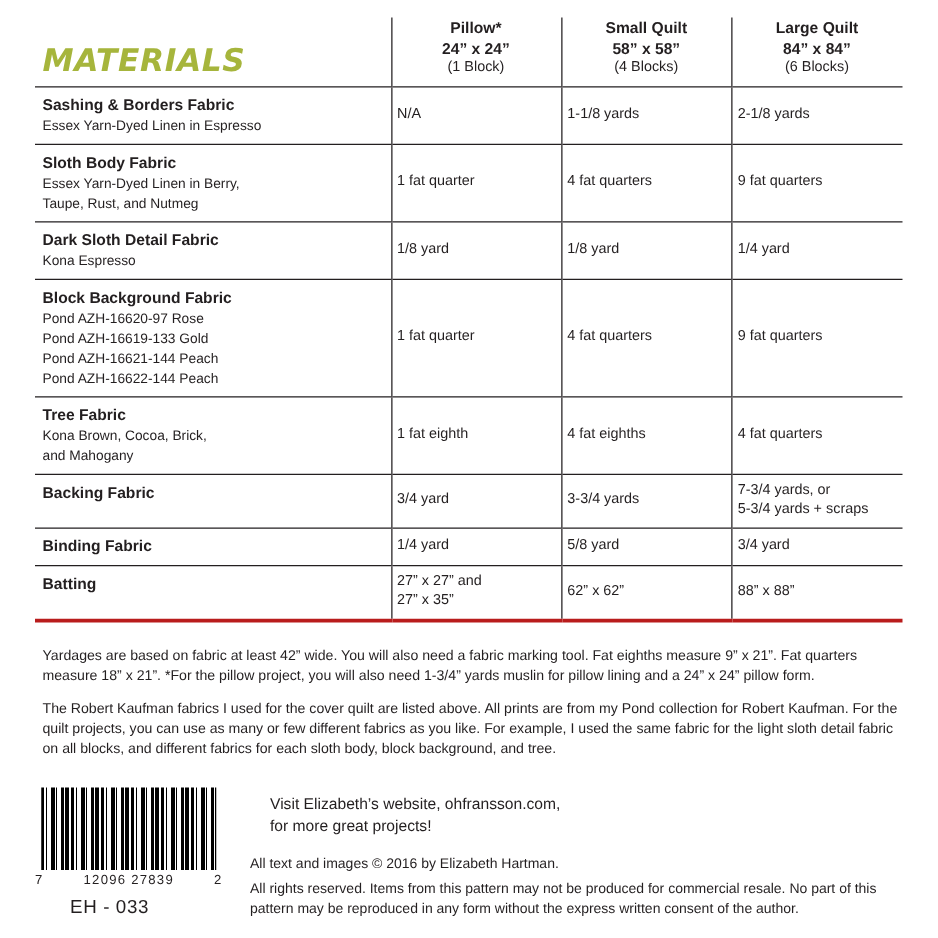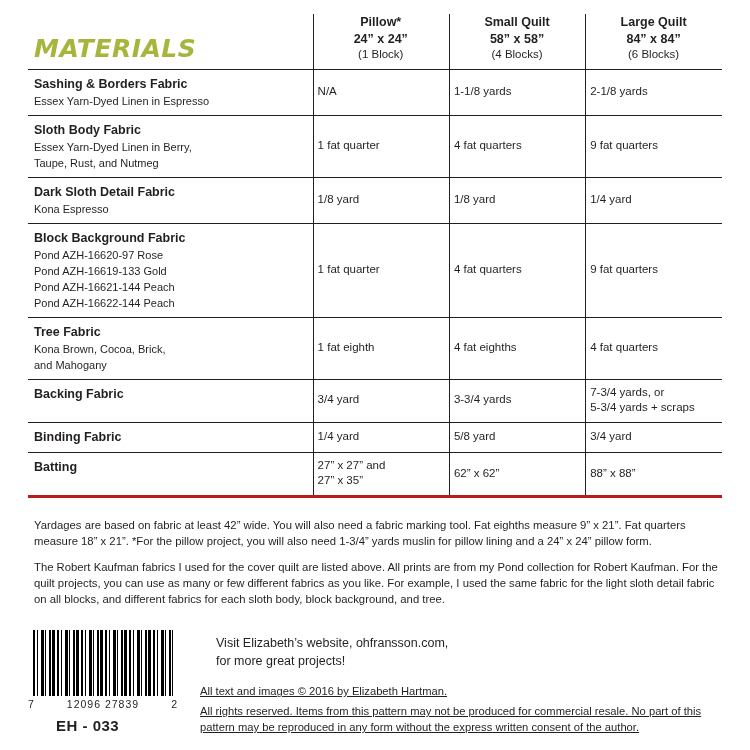--- a/index.html
+++ b/index.html
@@ -133,37 +133,35 @@
     width: 150px;
   }
   .barcode-digits .left { width: 8px; }
   .barcode-digits .mid  { flex: 1; text-align: center; }
   .barcode-digits .right { width: 8px; text-align: right; }
   .pattern-code {
     font-size: 15px;
     letter-spacing: 0.5px;
     margin-top: 7px;
     margin-left: 28px;
-    font-weight: bold;
   }
   .footer-text {
     flex: 1;
     padding-left: 22px;
     padding-top: 6px;
   }
   .footer-text .visit {
     font-size: 12.5px;
     line-height: 1.45;
     margin: 0 0 14px 16px;
   }
   .footer-text .legal {
     font-size: 11.2px;
     line-height: 1.42;
     margin: 0;
-    text-decoration: underline;
   }
   .footer-text .legal .line-gap { display: block; height: 4px; }
 </style>
 </head>
 <body>
 
 <div class="page">
 
   <table class="materials">
     <colgroup>

